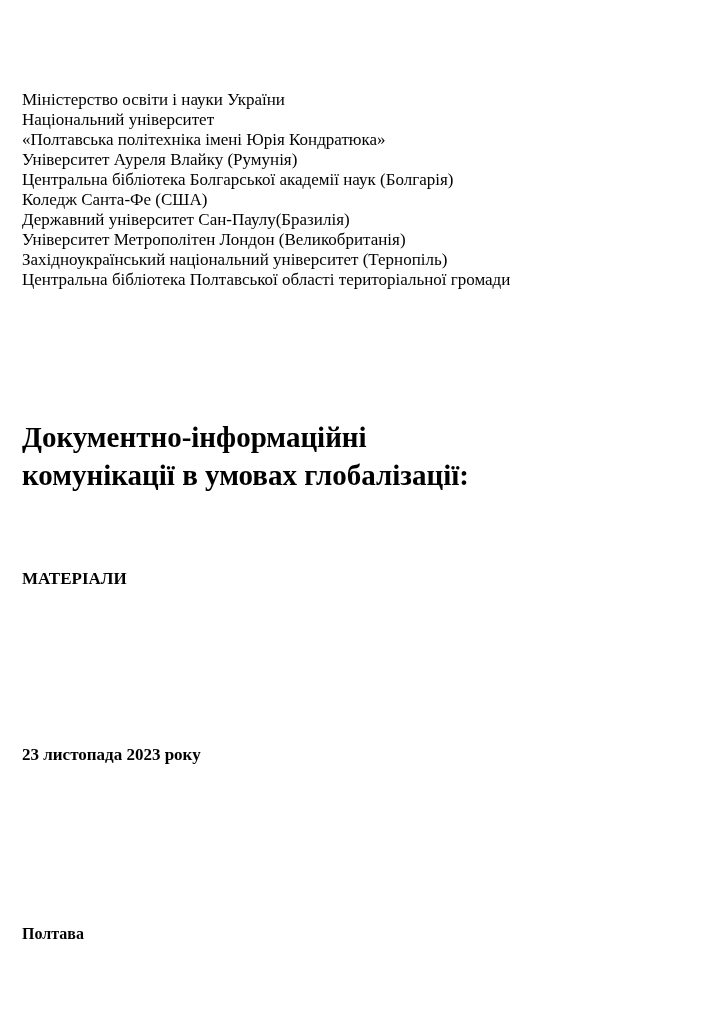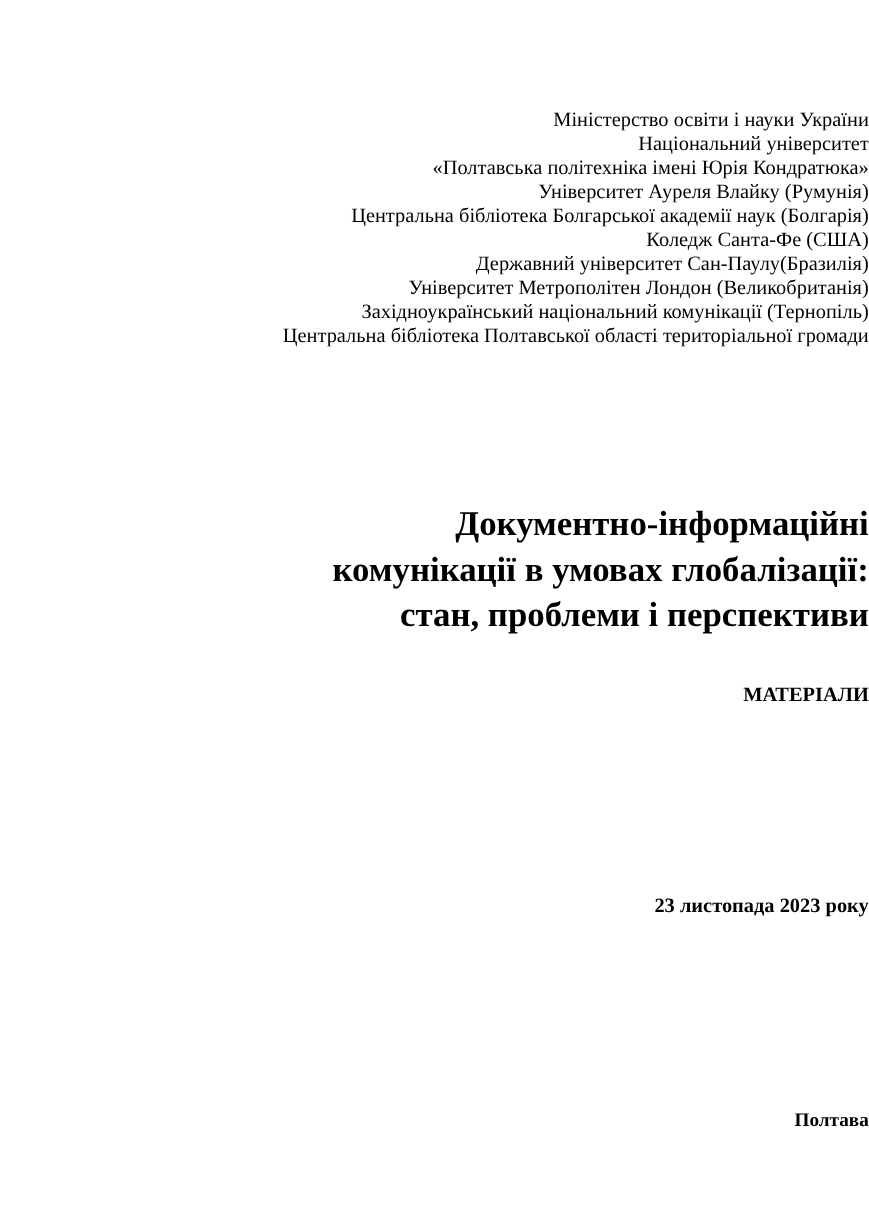--- a/index.html
+++ b/index.html
@@ -14,21 +14,21 @@
     background: #ffffff;
     color: #000000;
     font-family: "Liberation Serif", "DejaVu Serif", serif;
     overflow: hidden;
   }
   
   .col {
     position: absolute;
     left: 22px;
     width: 702px;
-    text-align: right;
+    text-align: left;
   }
   .orgs {
     top: 90px;
     font-size: 17px;
     line-height: 20px;
     font-weight: normal;
   }
   .org-line { white-space: nowrap; }
   .doc-title {
     top: 418px;
@@ -62,28 +62,27 @@
 
   <div class="col orgs">
     <div class="org-line">Міністерство освіти і науки України</div>
     <div class="org-line">Національний університет</div>
     <div class="org-line">«Полтавська політехніка імені Юрія Кондратюка»</div>
     <div class="org-line">Університет Ауреля Влайку (Румунія)</div>
     <div class="org-line">Центральна бібліотека Болгарської академії наук (Болгарія)</div>
     <div class="org-line">Коледж Санта-Фе (США)</div>
     <div class="org-line">Державний університет Сан-Паулу(Бразилія)</div>
     <div class="org-line">Університет Метрополітен Лондон (Великобританія)</div>
-    <div class="org-line">Західноукраїнський національний комунікації (Тернопіль)</div>
+    <div class="org-line">Західноукраїнський національний університет (Тернопіль)</div>
     <div class="org-line">Центральна бібліотека Полтавської області територіальної громади</div>
   </div>
 
   <div class="col doc-title">
     <div>Документно-інформаційні</div>
     <div>комунікації в умовах глобалізації:</div>
-    <div>стан, проблеми і перспективи</div>
   </div>
 
   <div class="col materials">
     <div>МАТЕРІАЛИ</div>
   </div>
 
   <div class="col date-line">23 листопада 2023 року</div>
 
   <div class="col city-line">Полтава</div>
 

